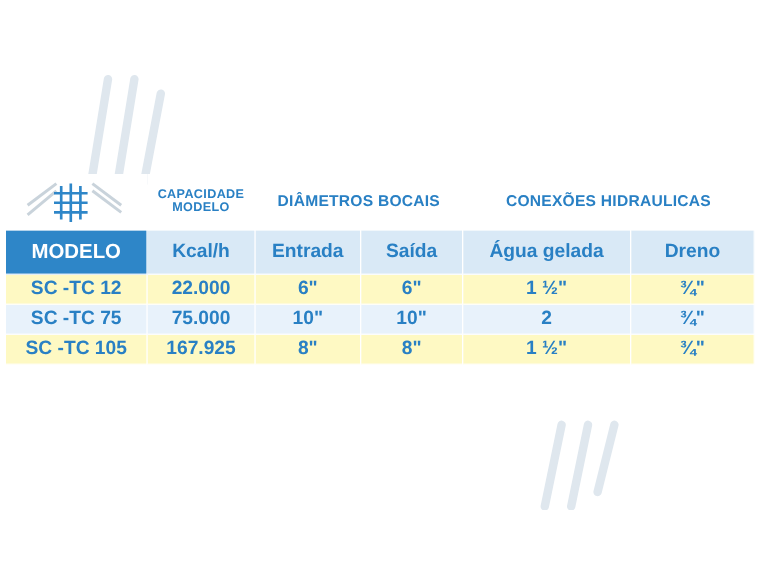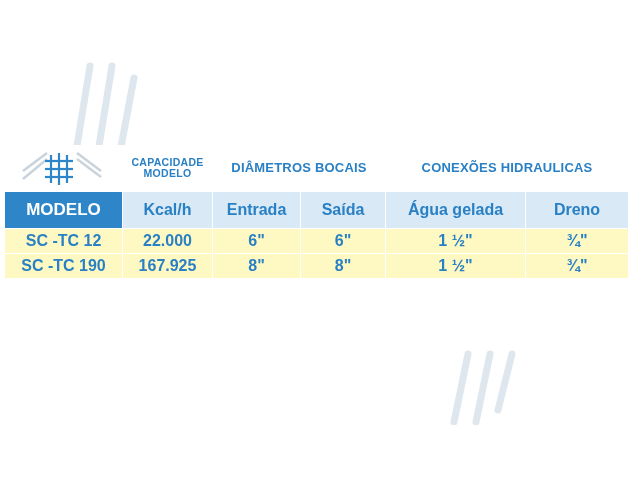--- a/index.html
+++ b/index.html
@@ -176,22 +176,30 @@
       </tr>
 
       <tr class="band-a">
         <td class="rowlabel">SC -TC 12</td>
         <td class="kcal">22.000</td>
         <td class="val">6"</td>
         <td class="val">6"</td>
         <td class="val">1 ½"</td>
         <td class="val">¾"</td>
       </tr>
+      <tr class="band-b">
+        <td class="rowlabel">SC -TC 75</td>
+        <td class="kcal">75.000</td>
+        <td class="val">10"</td>
+        <td class="val">10"</td>
+        <td class="val">2</td>
+        <td class="val">¾"</td>
+      </tr>
       <tr class="band-a">
-        <td class="rowlabel">SC -TC 190</td>
+        <td class="rowlabel">SC -TC 105</td>
         <td class="kcal">167.925</td>
         <td class="val">8"</td>
         <td class="val">8"</td>
         <td class="val">1 ½"</td>
         <td class="val">¾"</td>
       </tr>
     </tbody>
   </table>
 </div>
 

